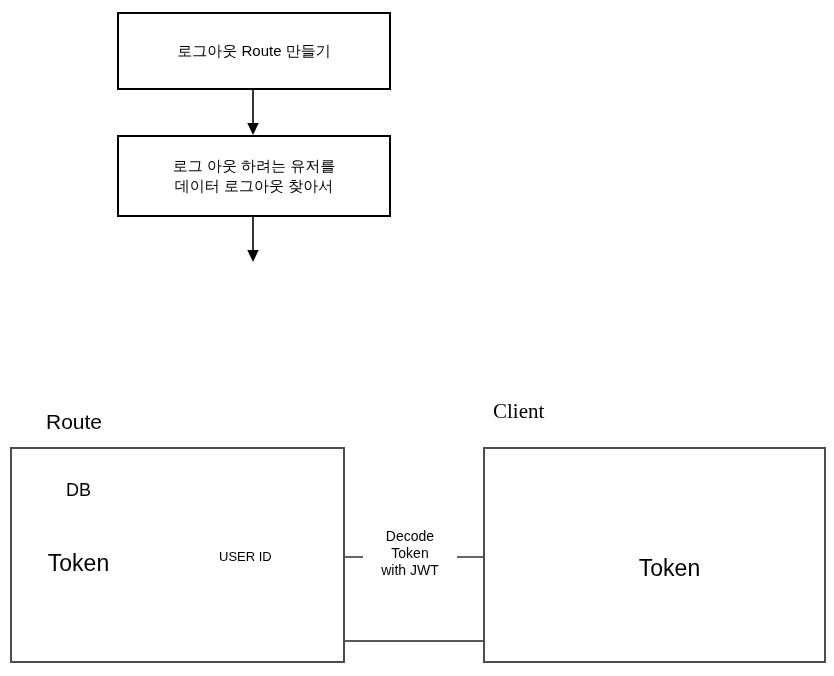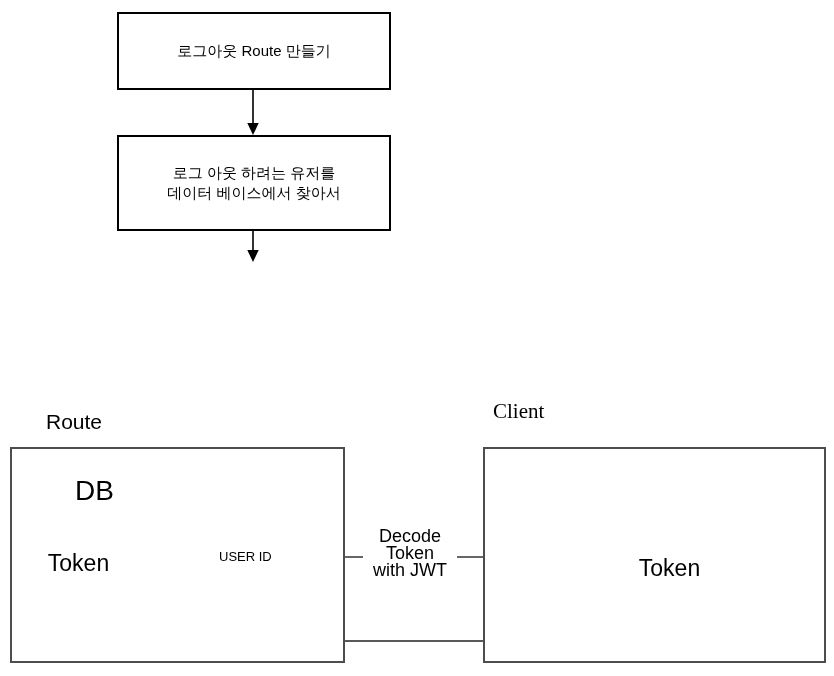--- a/index.html
+++ b/index.html
@@ -37,39 +37,39 @@
     background: #ffffff;
   }
 
   .section-title {
     font-size: 21px;
     line-height: 24px;
     white-space: nowrap;
   }
 
   .cyl-title {
-    font-size: 28px;
+    font-size: 18px;
     line-height: 23px;
-    text-align: right;
+    text-align: center;
   }
   .cyl-text {
     font-size: 23px;
     line-height: 24px;
     text-align: center;
   }
 
   .user-id {
     font-size: 13px;
     line-height: 14px;
     white-space: nowrap;
   }
 
   .decode-label {
     background: #ffffff;
-    font-size: 18px;
+    font-size: 14px;
     line-height: 17px;
     text-align: center;
     padding: 2px 4px;
   }
 
   svg.overlay {
     position: absolute;
     left: 0;
     top: 0;
     pointer-events: none;
@@ -102,23 +102,23 @@
     <path d="M283,557 L297,551.3 L297,562.7 Z" fill="#000000" stroke="none"></path>
 
     <path d="M670,607 L670,641 L79,641 L79,611" stroke="#595959" stroke-width="1.8" fill="none"></path>
     <path d="M79,600 L73.3,612 L84.7,612 Z" fill="#000000" stroke="none"></path>
   </svg>
 
   <div class="abs flow-box" style="left:117px; top:12px; width:274px; height:78px;justify-content:center;">
     <span>로그아웃 Route 만들기</span>
   </div>
 
-  <div class="abs flow-box" style="left:117px; top:135px; width:274px; height:96px;">
+  <div class="abs flow-box" style="left:117px; top:135px; width:274px; height:82px;">
     <span>로그 아웃 하려는 유저를</span>
-    <span>데이터 베이스에서 찾아서</span>
+    <span>데이터 로그아웃 찾아서</span>
   </div>
 
 
   <div class="abs section-title" style="left:46px; top:410px;">Route</div>
 
   <div class="abs container-box" style="left:10px; top:447px; width:335px; height:216px;"></div>
 
   <div class="abs cyl-title" style="left:43px; top:479px; width:71px;">DB</div>
 
   <div class="abs cyl-text" style="left:23px; top:551px; width:111px;">Token</div>

